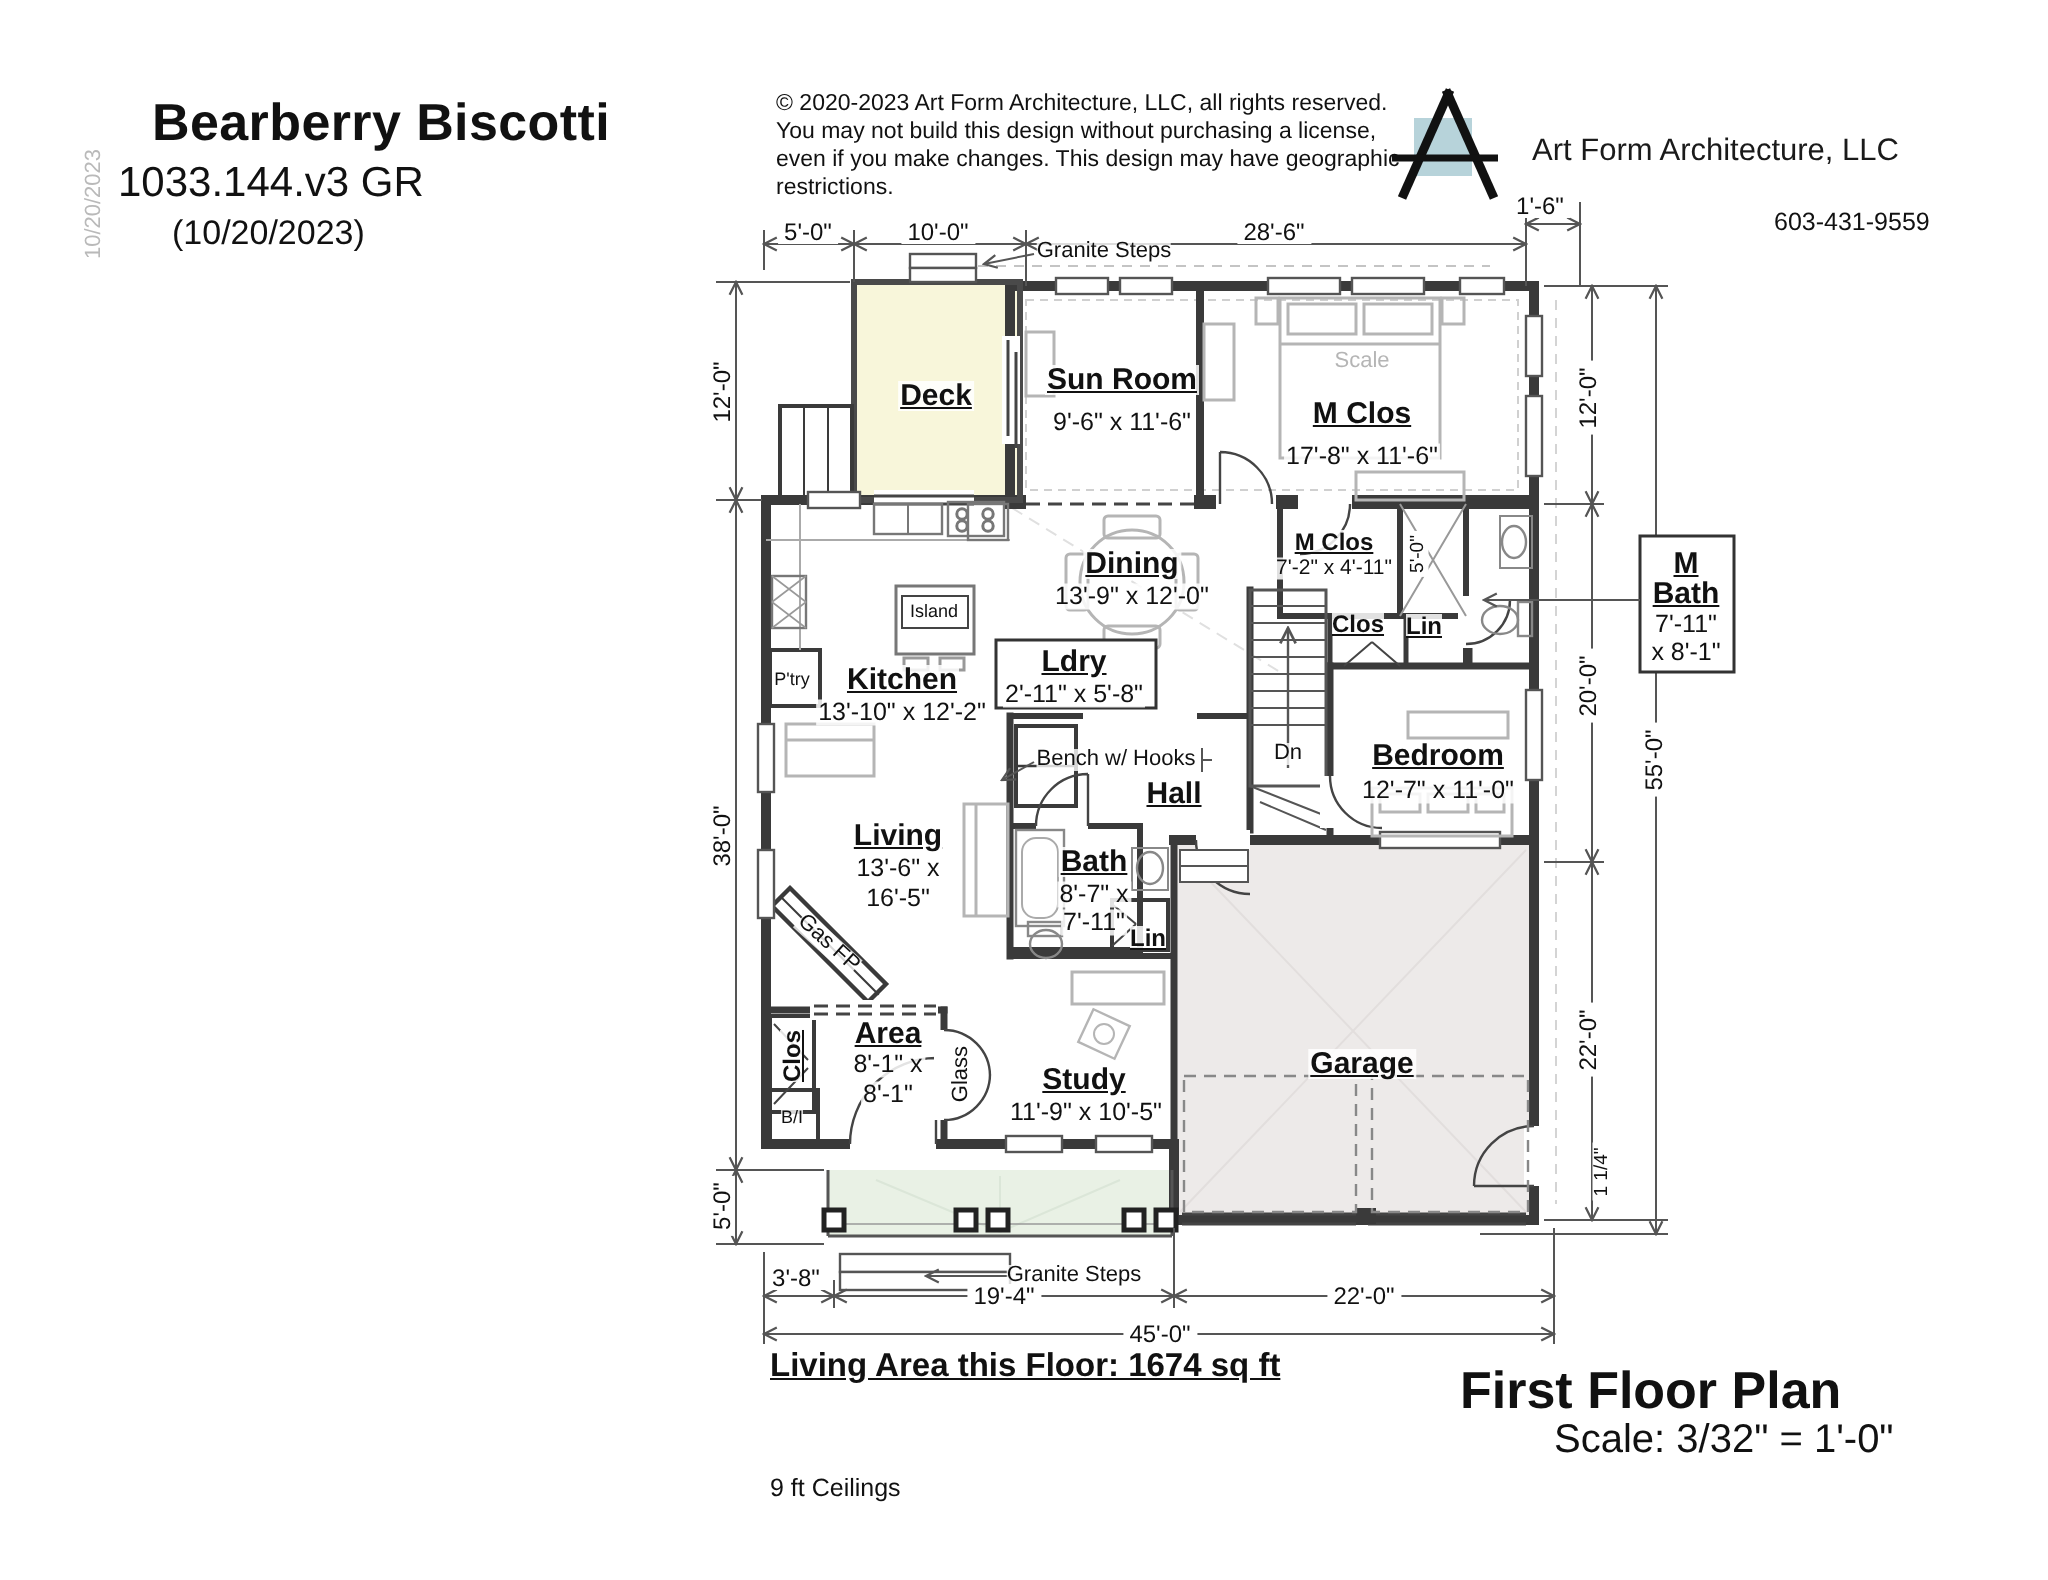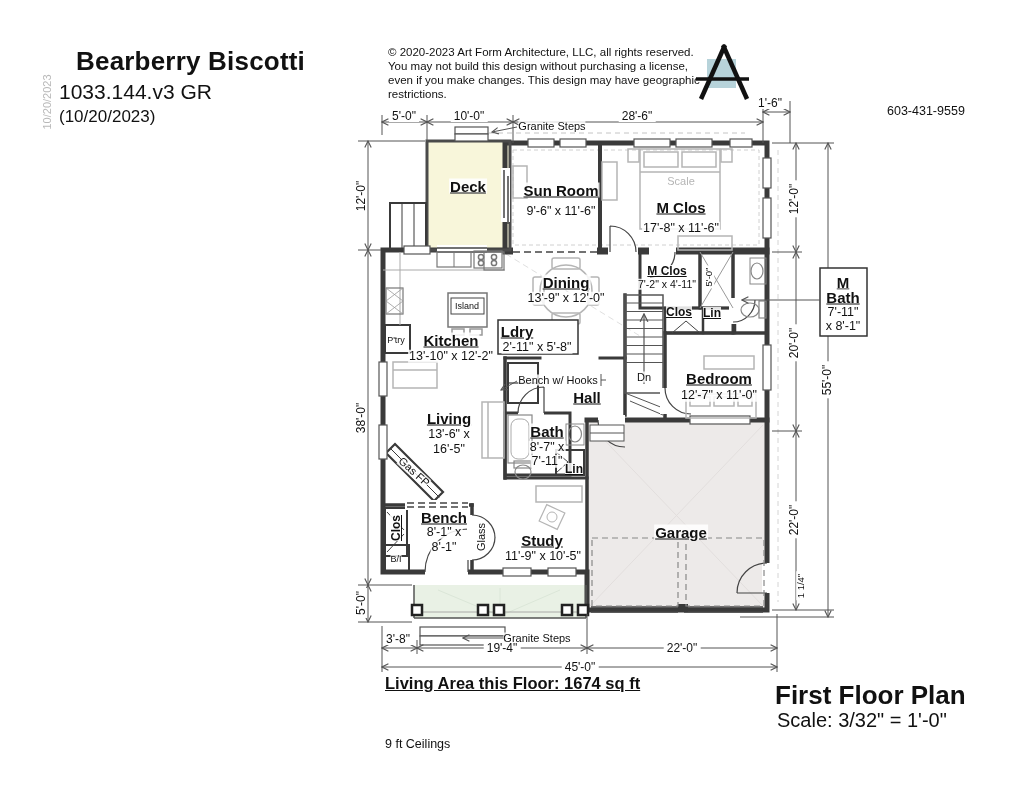--- a/index.html
+++ b/index.html
@@ -3,21 +3,21 @@
 <meta charset="utf-8">
 <style>
   html,body{margin:0;padding:0;background:#fff;}
   .page{position:relative;width:1024px;height:790px;background:#fff;overflow:hidden;
         font-family:"Liberation Sans", sans-serif;color:#111;}
   .abs{position:absolute;}
   
   .vert-date{color:#b9b9b9;font-size:11px;transform:translate(-50%,-50%) rotate(-90deg);white-space:nowrap;}
   .title{font-size:26px;font-weight:bold;letter-spacing:0.2px;}
   .plan-number{font-size:21px;}
-  .date-line{font-size:17px;}
+  .date-line{font-size:17px;margin-left:27px;}
   .copyright{font-size:11.5px;line-height:14px;width:312px;}
   .firm{font-size:15.5px;color:#1a1a1a;}
   .phone{font-size:12.5px;}
   
   .living-area{font-size:16.5px;font-weight:bold;text-decoration:underline;}
   .ceilings{font-size:12.5px;}
   .plan-name{font-size:26px;font-weight:bold;}
   .scale{font-size:20px;}
   
   .lbl{position:absolute;white-space:nowrap;line-height:1;}
@@ -43,20 +43,21 @@
   <div class="abs copyright" style="left:388px;top:45px;">© 2020-2023 Art Form Architecture, LLC, all rights reserved. You may not build this design without purchasing a license, even if you make changes. This design may have geographic restrictions.</div>
 
   <div class="abs" style="left:692px;top:42px;width:62px;height:62px;">
     <svg width="62" height="62" viewBox="0 0 62 62">
       <rect x="15" y="17" width="29" height="29" style="fill:var(--logo_square,#b7d3da)"></rect>
       <path d="M33,3 L9,57" stroke="#111" stroke-width="4.5" fill="none"></path>
       <path d="M31,3 L55,57" stroke="#111" stroke-width="4.5" fill="none"></path>
       <path d="M4,37 L57,37" stroke="#111" stroke-width="3.5" fill="none"></path>
     </svg>
   </div>
+  <div class="abs firm" style="left:766px;top:67px;">Art Form Architecture, LLC</div>
   <div class="abs phone" style="left:887px;top:104px;">603-431-9559</div>
 
   <svg class="abs" style="left:0;top:0;" width="1024" height="790" viewBox="0 0 1024 790">
     <defs>
       <marker id="arr" viewBox="0 0 10 10" refX="9" refY="5" markerWidth="8" markerHeight="8" orient="auto-start-reverse">
         <path d="M1,1 L9,5 L1,9" fill="none" stroke="#555" stroke-width="1.4"></path>
       </marker>
     </defs>
 
     <g>
@@ -273,54 +274,54 @@
       <rect x="820" y="268" width="47" height="68" fill="#fff" stroke="#333" stroke-width="1.5"></rect>
       <line x1="820" y1="300" x2="742" y2="300" stroke="#555" stroke-width="1" marker-end="url(#arr)"></line>
       <line x1="517" y1="127" x2="492" y2="132" stroke="#555" stroke-width="1" marker-end="url(#arr)"></line>
       <line x1="504" y1="638" x2="463" y2="638" stroke="#555" stroke-width="1" marker-end="url(#arr)"></line>
       <line x1="517" y1="381" x2="501" y2="390" stroke="#555" stroke-width="1" marker-end="url(#arr)"></line>
       <path d="M601,374 V386 M601,380 H606" stroke="#555" stroke-width="1" fill="none"></path>
     </g>
   </svg>
 
   <div id="labels" class="abs" style="left:0;top:0;width:1024px;height:790px;">
-      <div class="lbl room" style="left: 468px; top: 186px; transform: translate(-50%, -50%);">Deck</div>
+      <div class="lbl room" style="left: 468px; top: 198px; transform: translate(-50%, -50%);">Deck</div>
       <div class="lbl room" style="left: 561px; top: 190px; transform: translate(-50%, -50%);">Sun Room</div>
       <div class="lbl size" style="left: 561px; top: 211px; transform: translate(-50%, -50%);">9'-6" x 11'-6"</div>
       <div class="lbl room" style="left: 681px; top: 207px; transform: translate(-50%, -50%);">M Clos</div>
       <div class="lbl size" style="left: 681px; top: 228px; transform: translate(-50%, -50%);">17'-8" x 11'-6"</div>
       <div class="lbl ghost" style="left: 681px; top: 181px; transform: translate(-50%, -50%);">Scale</div>
       <div class="lbl room" style="left: 566px; top: 282px; transform: translate(-50%, -50%);">Dining</div>
       <div class="lbl size" style="left: 566px; top: 298px; transform: translate(-50%, -50%);">13'-9" x 12'-0"</div>
       <div class="lbl tiny" style="left: 467px; top: 306px; transform: translate(-50%, -50%);">Island</div>
       <div class="lbl room" style="left: 451px; top: 340px; transform: translate(-50%, -50%);">Kitchen</div>
       <div class="lbl size" style="left: 451px; top: 356px; transform: translate(-50%, -50%);">13'-10" x 12'-2"</div>
       <div class="lbl tiny" style="left: 396px; top: 340px; transform: translate(-50%, -50%);">P'try</div>
-      <div class="lbl room" style="left: 517px; top: 331px; transform: translate(-50%, -50%);">Ldry</div>
+      <div class="lbl room" style="left: 537px; top: 331px; transform: translate(-50%, -50%);">Ldry</div>
       <div class="lbl size" style="left: 537px; top: 347px; transform: translate(-50%, -50%);">2'-11" x 5'-8"</div>
       <div class="lbl note" style="left: 558px; top: 380px; transform: translate(-50%, -50%);">Bench w/ Hooks</div>
       <div class="lbl room" style="left: 587px; top: 397px; transform: translate(-50%, -50%);">Hall</div>
       <div class="lbl note" style="left: 644px; top: 377px; transform: translate(-50%, -50%); text-align: right;">Dn</div>
       <div class="lbl roomsm" style="left: 679px; top: 312px; transform: translate(-50%, -50%);">Clos</div>
       <div class="lbl roomsm" style="left: 712px; top: 313px; transform: translate(-50%, -50%);">Lin</div>
       <div class="lbl room" style="left: 719px; top: 378px; transform: translate(-50%, -50%);">Bedroom</div>
       <div class="lbl size" style="left: 719px; top: 395px; transform: translate(-50%, -50%);">12'-7" x 11'-0"</div>
       <div class="lbl roomsm" style="left: 667px; top: 271px; transform: translate(-50%, -50%);">M Clos</div>
       <div class="lbl sizesm" style="left: 667px; top: 284px; transform: translate(-50%, -50%);">7'-2" x 4'-11"</div>
       <div class="lbl dimsmall" style="left: 709px; top: 277px; transform: translate(-50%, -50%) rotate(-90deg);">5'-0"</div>
       <div class="lbl room" style="left: 449px; top: 418px; transform: translate(-50%, -50%);">Living</div>
       <div class="lbl size" style="left: 449px; top: 434px; transform: translate(-50%, -50%);">13'-6" x</div>
       <div class="lbl size" style="left: 449px; top: 449px; transform: translate(-50%, -50%);">16'-5"</div>
       <div class="lbl room" style="left: 547px; top: 431px; transform: translate(-50%, -50%);">Bath</div>
       <div class="lbl size" style="left: 547px; top: 447px; transform: translate(-50%, -50%);">8'-7" x</div>
       <div class="lbl size" style="left: 547px; top: 461px; transform: translate(-50%, -50%);">7'-11"</div>
       <div class="lbl roomsm" style="left: 574px; top: 469px; transform: translate(-50%, -50%);">Lin</div>
       <div class="lbl note" style="left: 414px; top: 472px; transform: translate(-50%, -50%) rotate(42deg);">Gas FP</div>
       <div class="lbl roomsm" style="left: 396px; top: 528px; transform: translate(-50%, -50%) rotate(-90deg);">Clos</div>
-      <div class="lbl room" style="left: 444px; top: 517px; transform: translate(-50%, -50%);">Bench</div>
+      <div class="lbl room" style="left: 444px; top: 517px; transform: translate(-50%, -50%);">Area</div>
       <div class="lbl size" style="left: 444px; top: 532px; transform: translate(-50%, -50%);">8'-1" x</div>
       <div class="lbl size" style="left: 444px; top: 547px; transform: translate(-50%, -50%);">8'-1"</div>
       <div class="lbl tiny" style="left: 396px; top: 559px; transform: translate(-50%, -50%);">B/I</div>
       <div class="lbl note" style="left: 481px; top: 537px; transform: translate(-50%, -50%) rotate(-90deg);">Glass</div>
       <div class="lbl room" style="left: 542px; top: 540px; transform: translate(-50%, -50%);">Study</div>
       <div class="lbl size" style="left: 543px; top: 556px; transform: translate(-50%, -50%);">11'-9" x 10'-5"</div>
       <div class="lbl room" style="left: 681px; top: 485px; transform: translate(-50%, -50%); margin-top: 47px;">Garage</div>
       <div class="lbl note" style="left: 552px; top: 126px; transform: translate(-50%, -50%);">Granite Steps</div>
       <div class="lbl note" style="left: 537px; top: 638px; transform: translate(-50%, -50%);">Granite Steps</div>
       <div class="lbl room" style="left: 843px; top: 282px; transform: translate(-50%, -50%);">M</div>
@@ -340,16 +341,16 @@
       <div class="lbl dimsmall" style="left: 801px; top: 586px; transform: translate(-50%, -50%) rotate(-90deg);">1 1/4"</div>
       <div class="lbl dim" style="left: 827px; top: 380px; transform: translate(-50%, -50%) rotate(-90deg);">55'-0"</div>
       <div class="lbl dim" style="left: 398px; top: 639px; transform: translate(-50%, -50%);">3'-8"</div>
       <div class="lbl dim" style="left: 502px; top: 648px; transform: translate(-50%, -50%);">19'-4"</div>
       <div class="lbl dim" style="left: 682px; top: 648px; transform: translate(-50%, -50%);">22'-0"</div>
       <div class="lbl dim" style="left: 580px; top: 667px; transform: translate(-50%, -50%);">45'-0"</div>
     </div>
 
   <div class="abs living-area" style="left:385px;top:674px;">Living Area this Floor: 1674 sq ft</div>
   <div class="abs ceilings" style="left:385px;top:693px;margin-top:44px;">9 ft Ceilings</div>
-  <div class="abs plan-name" style="left:775px;top:680px;">First Floor Plan</div>
+  <div class="abs plan-name" style="left:730px;top:680px;">First Floor Plan</div>
   <div class="abs scale" style="left:777px;top:709px;">Scale: 3/32" = 1'-0"</div>
 
 </div>
 
 </body></html>

